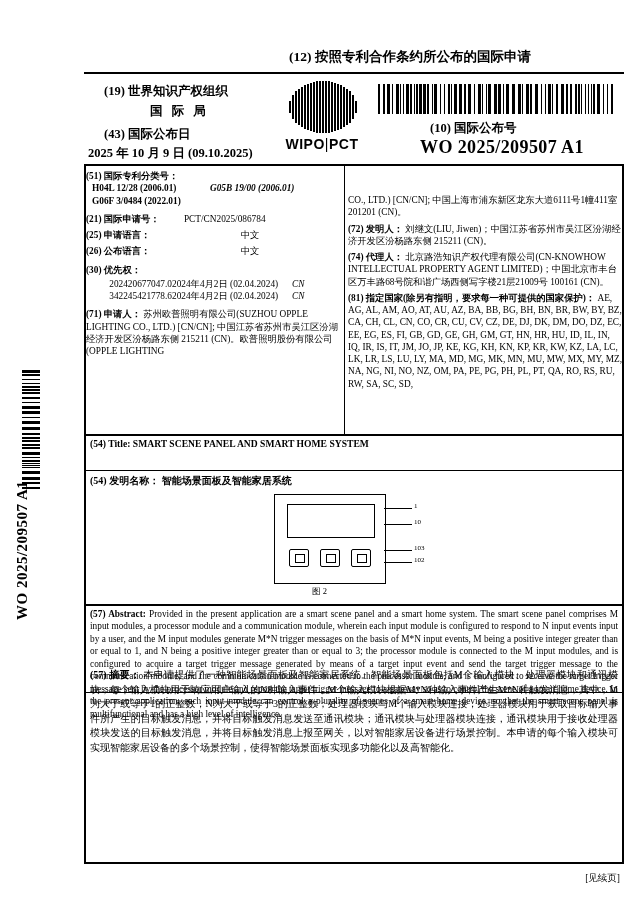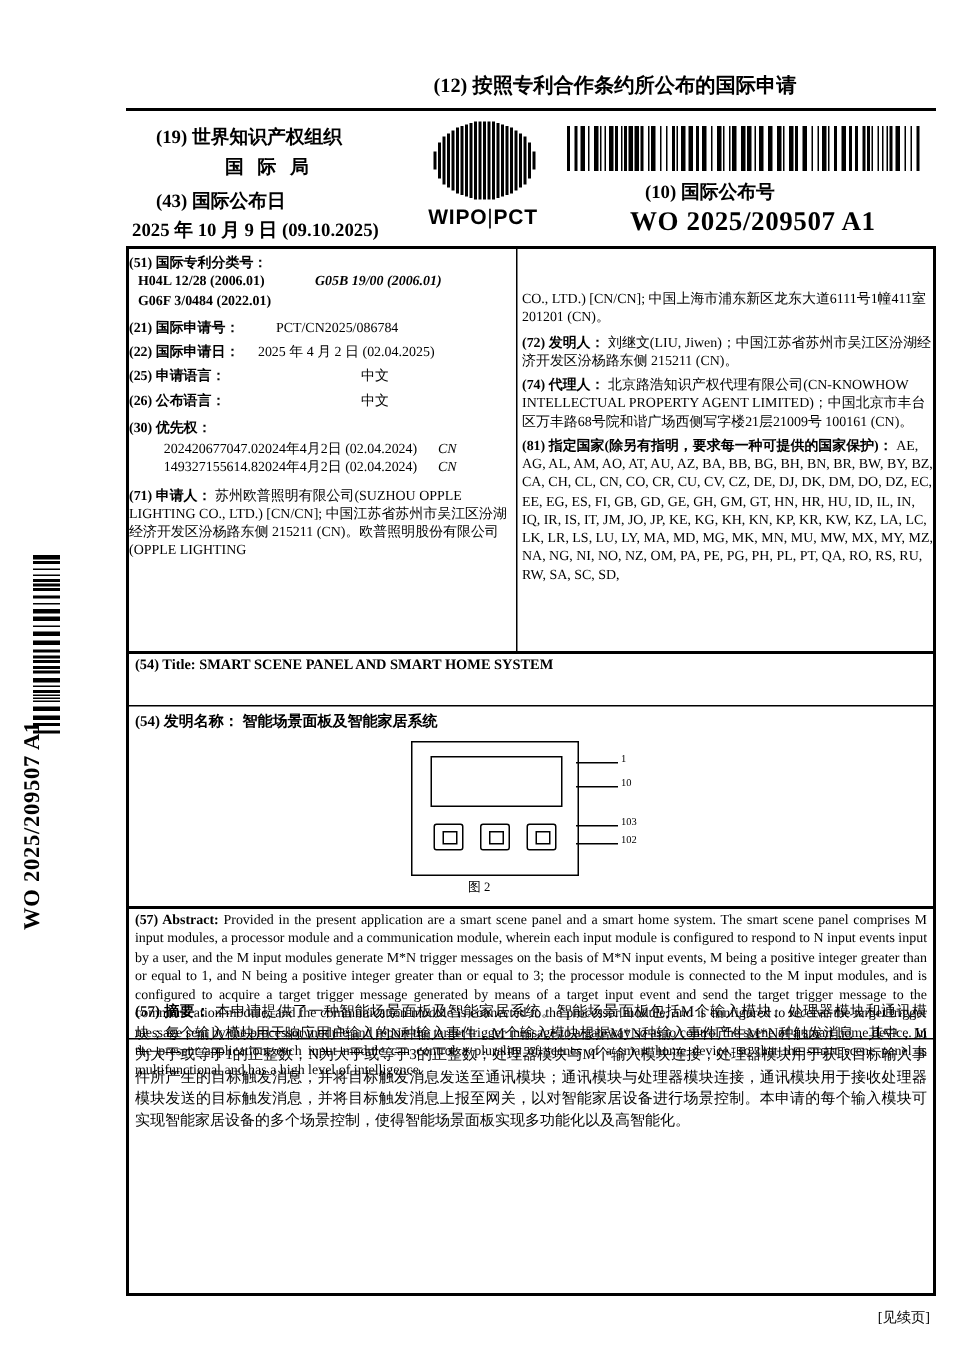--- a/index.html
+++ b/index.html
@@ -490,42 +490,38 @@
       <div class="ipcline">
         <span class="a">G06F 3/0484 (2022.01)</span>
       </div>
     </div>
 
     <div class="fld" style="margin-top:6px;">
       <span class="num">(21) 国际申请号：</span>
       <span style="margin-left:22px;">PCT/CN2025/086784</span>
     </div>
 
-    <div class="fld">
-      <span class="num">(22) 国际申请日：</span>
-      <span style="margin-left:10px;">2025 年 4 月 2 日 (02.04.2025)</span>
-    </div>
 
     <div class="fld">
       <span class="num">(25) 申请语言：</span>
       <span style="margin-left:88px;">中文</span>
     </div>
 
     <div class="fld">
       <span class="num">(26) 公布语言：</span>
       <span style="margin-left:88px;">中文</span>
     </div>
 
     <div class="fld" style="margin-top:6px;">
       <span class="num">(30) 优先权：</span>
       <div class="tworow" style="margin-top:2px;">
         <span class="c1">202420677047.0</span><span class="c2">2024年4月2日 (02.04.2024)</span><span class="c3">CN</span>
       </div>
       <div class="tworow">
-        <span class="c1">149327155614.8</span><span class="c2">2024年4月2日 (02.04.2024)</span><span class="c3">CN</span>
+        <span class="c1">342245421778.6</span><span class="c2">2024年4月2日 (02.04.2024)</span><span class="c3">CN</span>
       </div>
     </div>
 
     <div class="fld" style="margin-top:6px;">
       <span class="num">(71) 申请人：</span>
       <span>苏州欧普照明有限公司(SUZHOU OPPLE LIGHTING CO., LTD.) [CN/CN]; 中国江苏省苏州市吴江区汾湖经济开发区汾杨路东侧 215211 (CN)。欧普照明股份有限公司(OPPLE LIGHTING</span>
     </div>
   </div>
 
   <div class="col colR">

